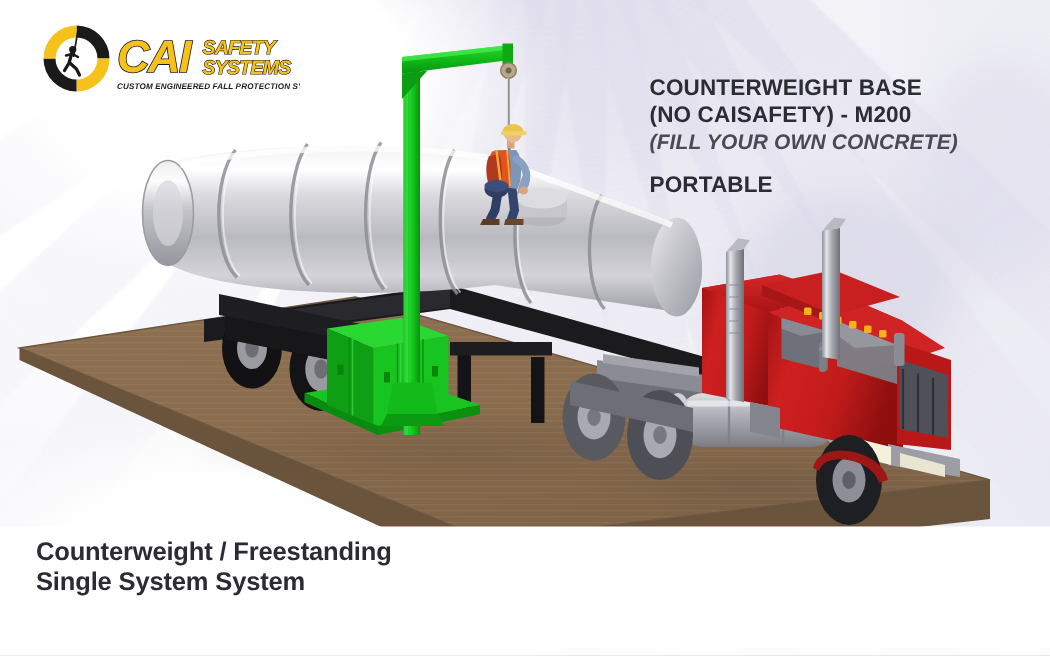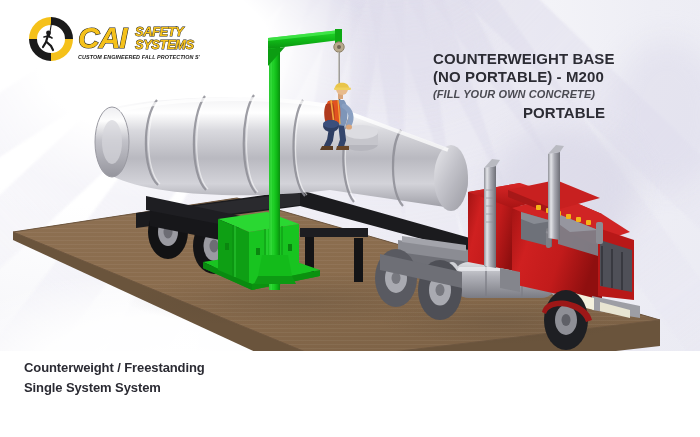--- a/index.html
+++ b/index.html
@@ -30,26 +30,26 @@
   
   .footband{position:absolute;left:0;bottom:0;width:700px;height:86px;background:#ffffff;}
 
   
   .logo{position:absolute;left:22px;top:12px;width:178px;height:54px;}
   .logo svg{display:block;}
 
   
   .headline{position:absolute;left:433px;top:50px;width:262px;color:#2b2b33;}
   .hl1,.hl2,.hl4{font-weight:bold;font-size:15px;line-height:18px;letter-spacing:.1px;color:#2c2c34;}
-  .hl3{font-style:italic;font-weight:bold;font-size:11px;line-height:17px;color:#4a4a52;letter-spacing:.1px;}
-  .hl4{margin-top:1px;text-align:center;}
+  .hl3{font-style:italic;font-weight:bold;font-size:14px;line-height:17px;color:#4a4a52;letter-spacing:.1px;}
+  .hl4{margin-top:12px;}
 
   
   .footer{position:absolute;left:24px;top:358px;width:400px;color:#2b2b33;}
-  .ft1{font-weight:bold;font-size:13px;line-height:20px;letter-spacing:-.1px;color:#2b2b33;}
+  .ft1{font-weight:bold;font-size:17px;line-height:20px;letter-spacing:-.1px;color:#2b2b33;}
   .ft2{font-weight:bold;font-size:11.5px;line-height:16px;margin-top:3px;letter-spacing:.2px;color:#2b2b33;}
 
   
   .scene{position:absolute;left:0;top:0;width:700px;height:437px;}
   .scene svg{display:block;}
 </style>
 </head>
 <body>
 
 <div id="page">
@@ -429,21 +429,21 @@
 
       <text id="logoMain" x="56" y="36" font-family="'Liberation Sans',sans-serif" font-size="30" font-weight="bold" font-style="italic" fill="#F5C11A" stroke="#1A1A1A" stroke-width="1.1" paint-order="stroke" letter-spacing="-1">CAI</text>
       <text id="logoSub1" x="113" y="24" font-family="'Liberation Sans',sans-serif" font-size="13" font-weight="bold" font-style="italic" fill="#F5C11A" stroke="#1A1A1A" stroke-width=".8" paint-order="stroke" letter-spacing="-.5">SAFETY</text>
       <text id="logoSub2" x="113" y="37" font-family="'Liberation Sans',sans-serif" font-size="13" font-weight="bold" font-style="italic" fill="#F5C11A" stroke="#1A1A1A" stroke-width=".8" paint-order="stroke" letter-spacing="-.5">SYSTEMS</text>
       <text id="logoTag" x="56" y="47" font-family="'Liberation Sans',sans-serif" font-size="5.4" font-weight="bold" font-style="italic" fill="#1A1A1A" letter-spacing=".1">CUSTOM ENGINEERED FALL PROTECTION SYSTEMS</text>
     </svg>
   </div>
 
   <div class="headline">
     <div class="hl1">COUNTERWEIGHT BASE</div>
-    <div class="hl2">(NO PORTABLE) - M200</div>
+    <div class="hl2">(NO CAISAFETY) - M200</div>
     <div class="hl3">(FILL YOUR OWN CONCRETE)</div>
     <div class="hl4">PORTABLE</div>
   </div>
 
   <div class="footer">
     <div class="ft1">Counterweight / Freestanding</div>
     <div class="ft1">Single System System</div>
   </div>
 
 </div>

